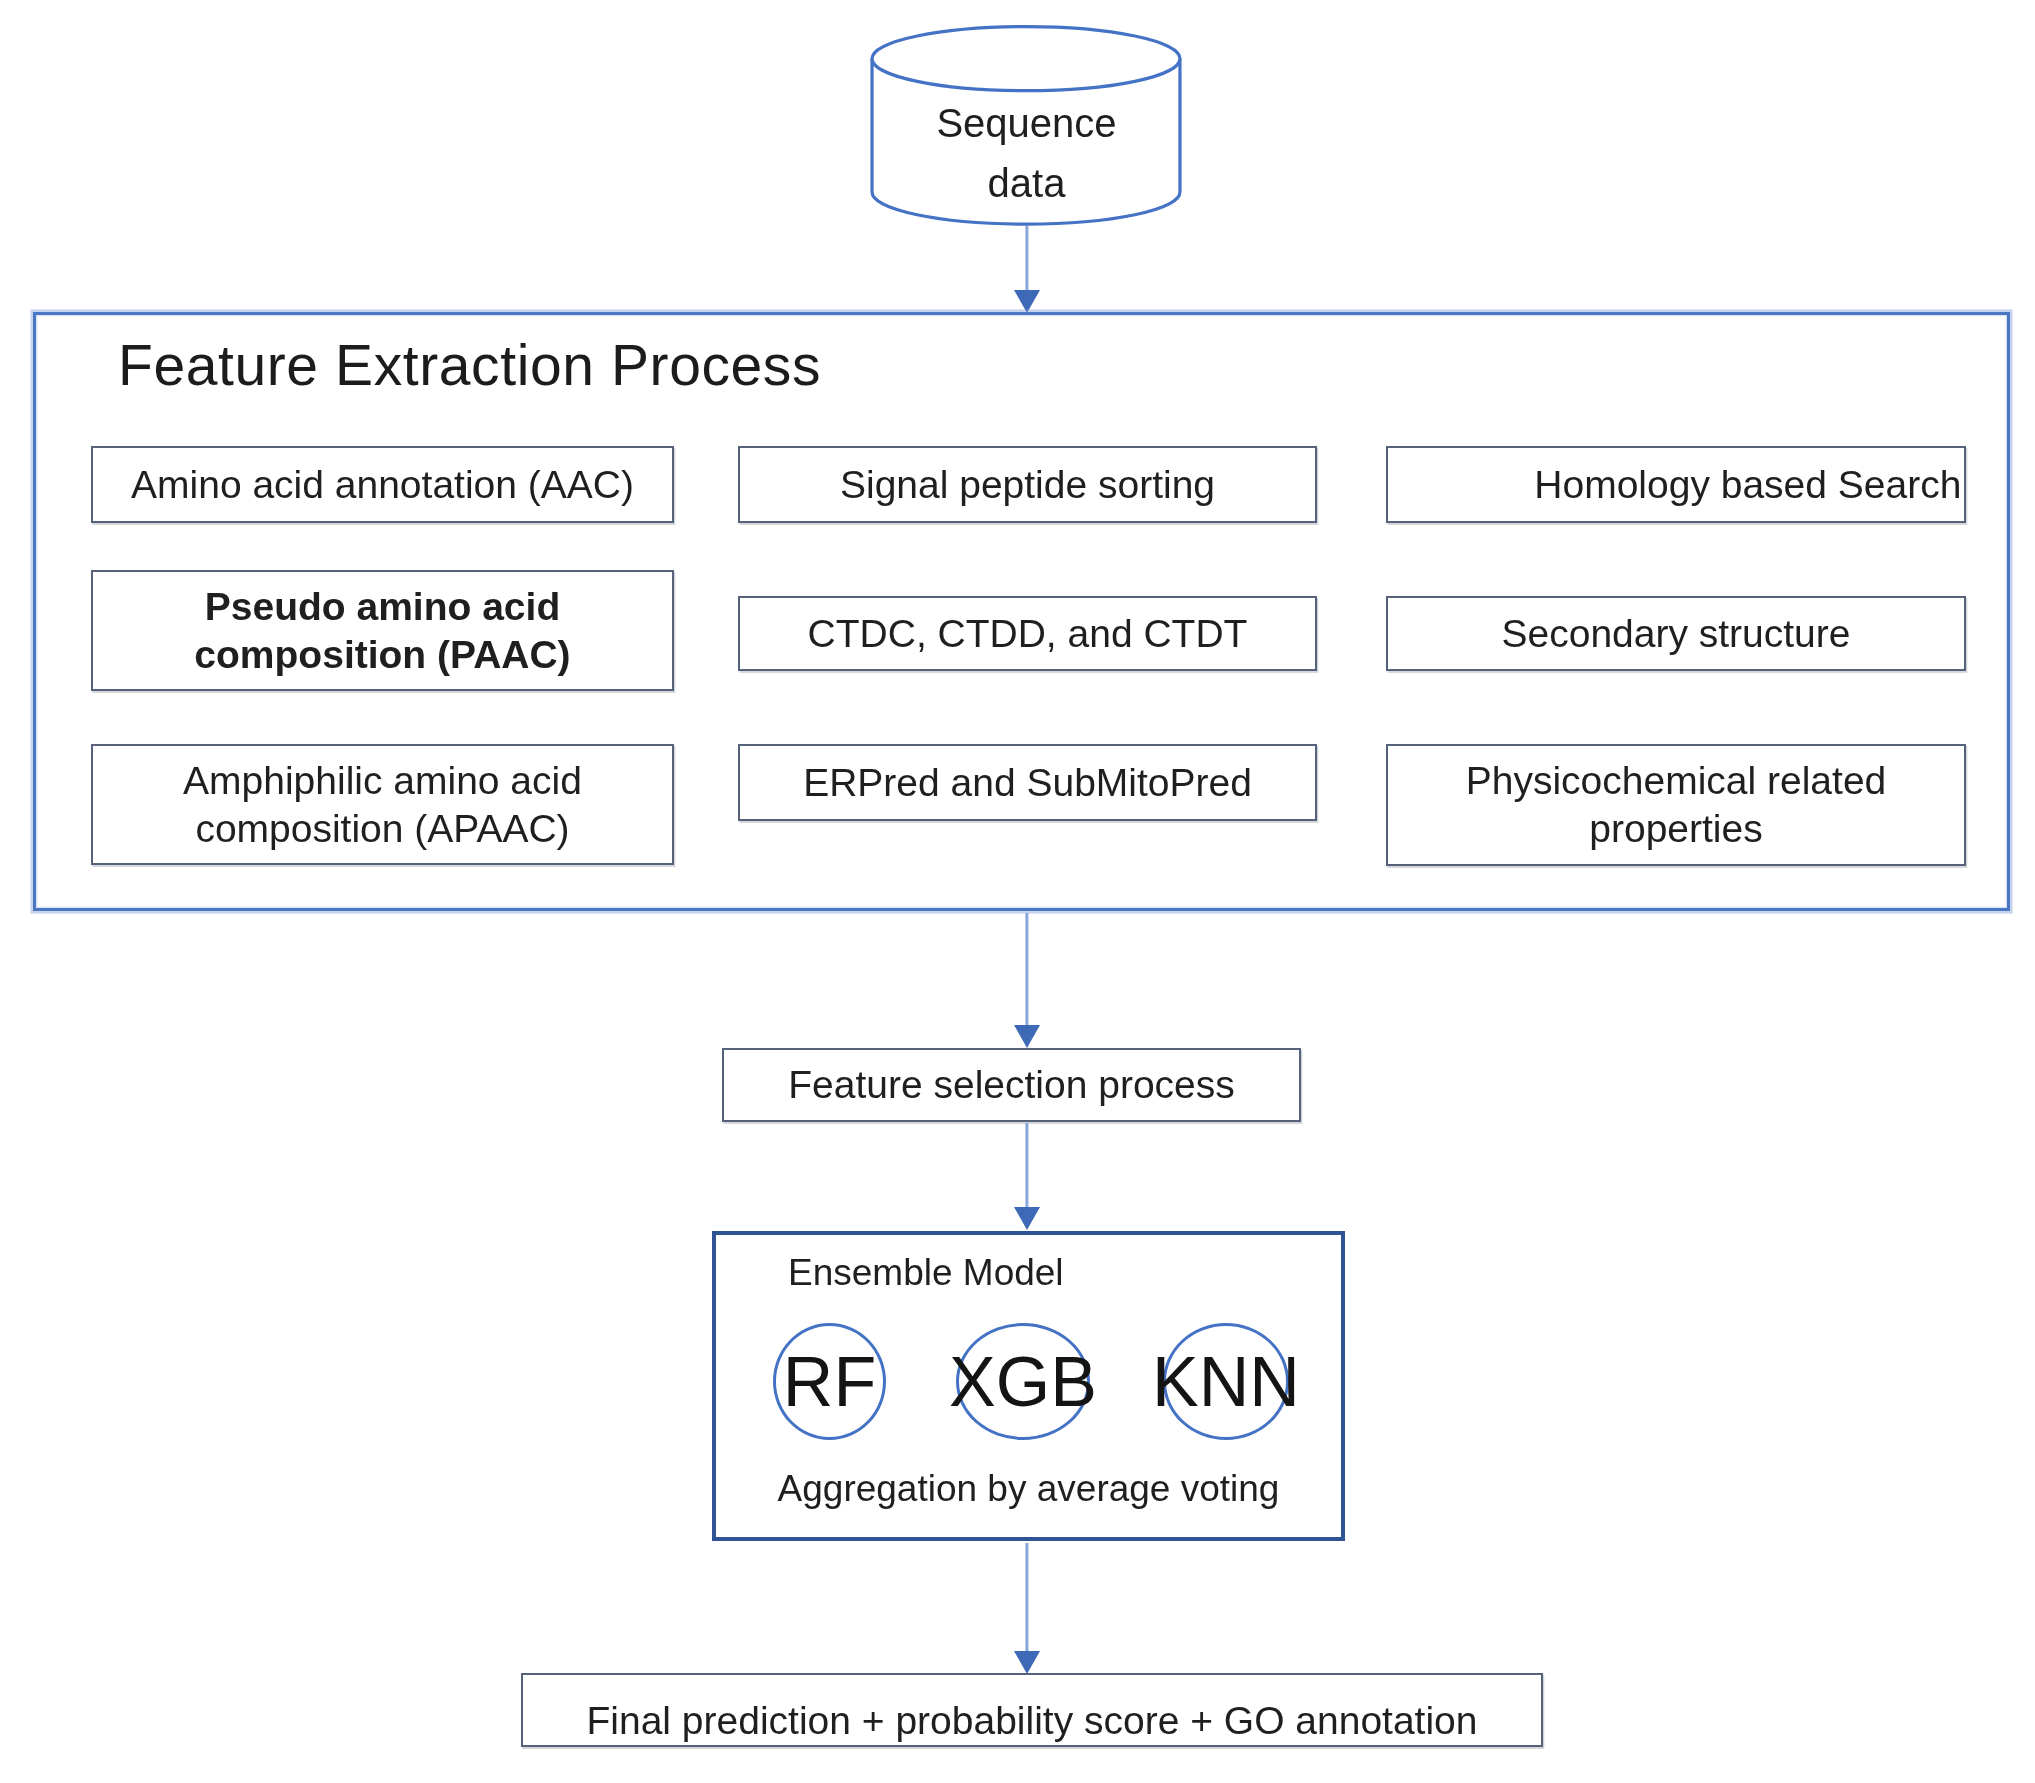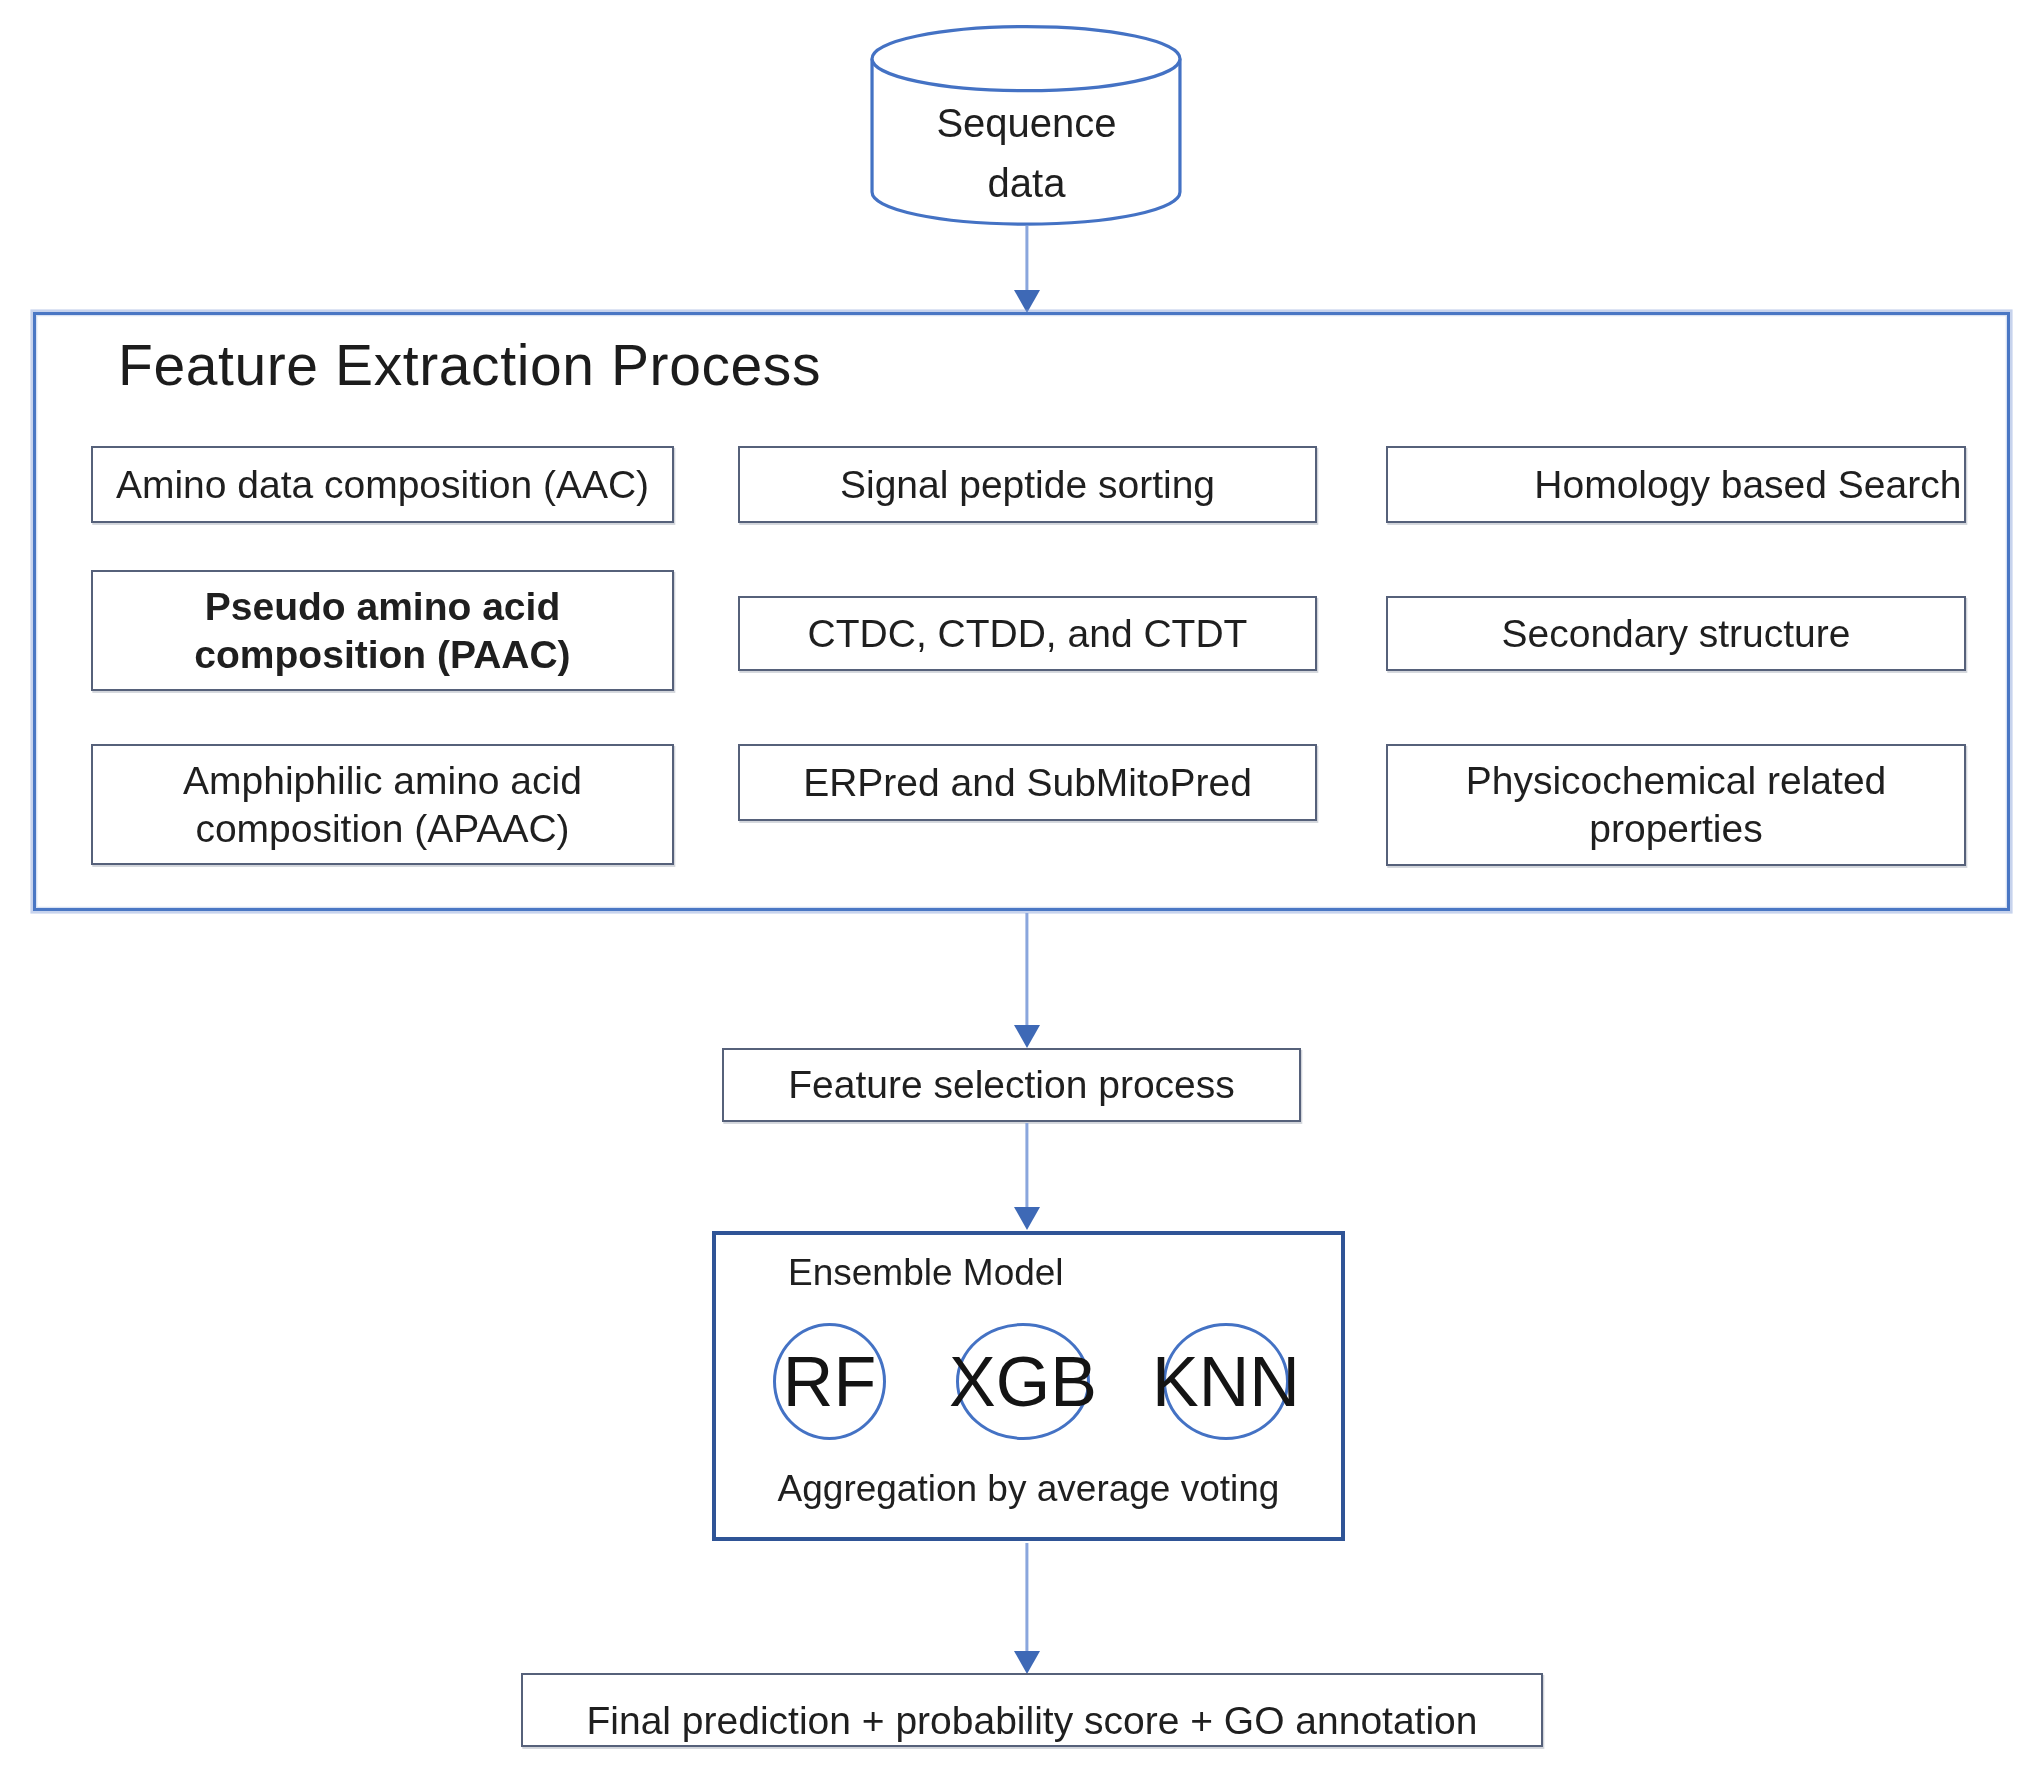--- a/index.html
+++ b/index.html
@@ -107,21 +107,21 @@
 
   <div class="arrow arrow1">
     <div class="shaft"></div>
     <div class="head"></div>
   </div>
 
   <div class="fe-container"></div>
   <div class="fe-title">Feature Extraction Process</div>
 
   <div class="node box-aac">
-    <span>Amino data composition (AAC)</span>
+    <span>Amino acid annotation (AAC)</span>
   </div>
   <div class="node box-signal">
     <span>Signal peptide sorting</span>
   </div>
   <div class="node box-homology">
     <span>Homology based Search</span>
   </div>
   <div class="node box-paac">
     <span>Pseudo amino acid composition (PAAC)</span>
   </div>

